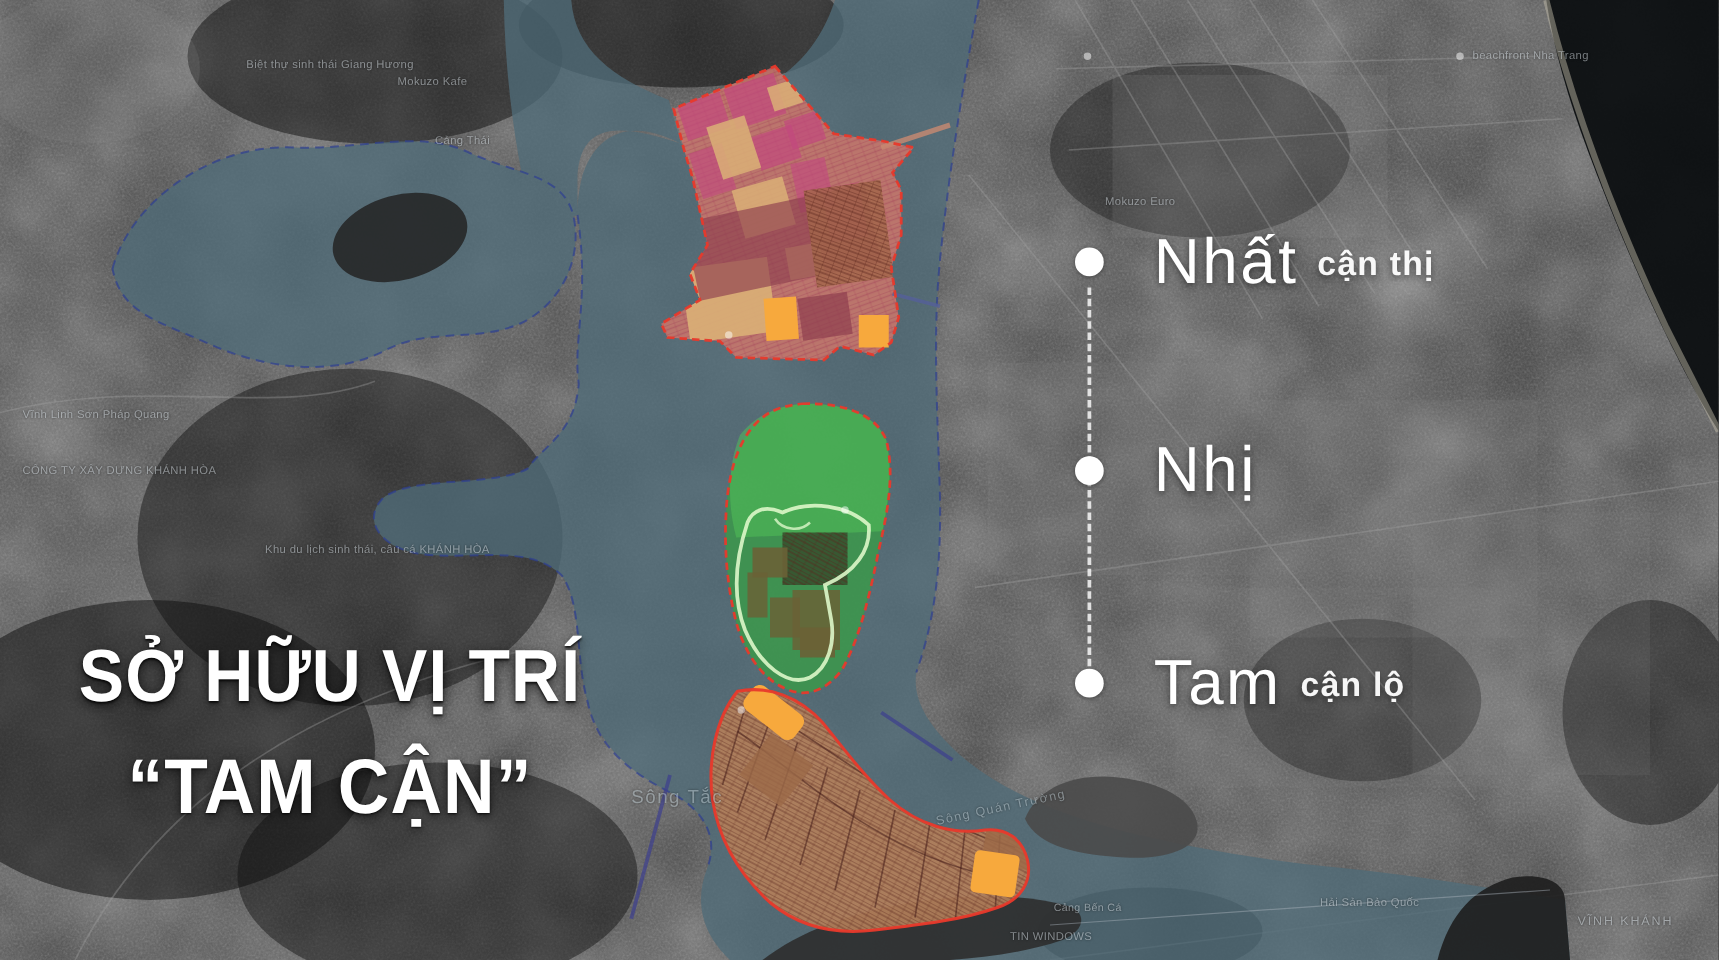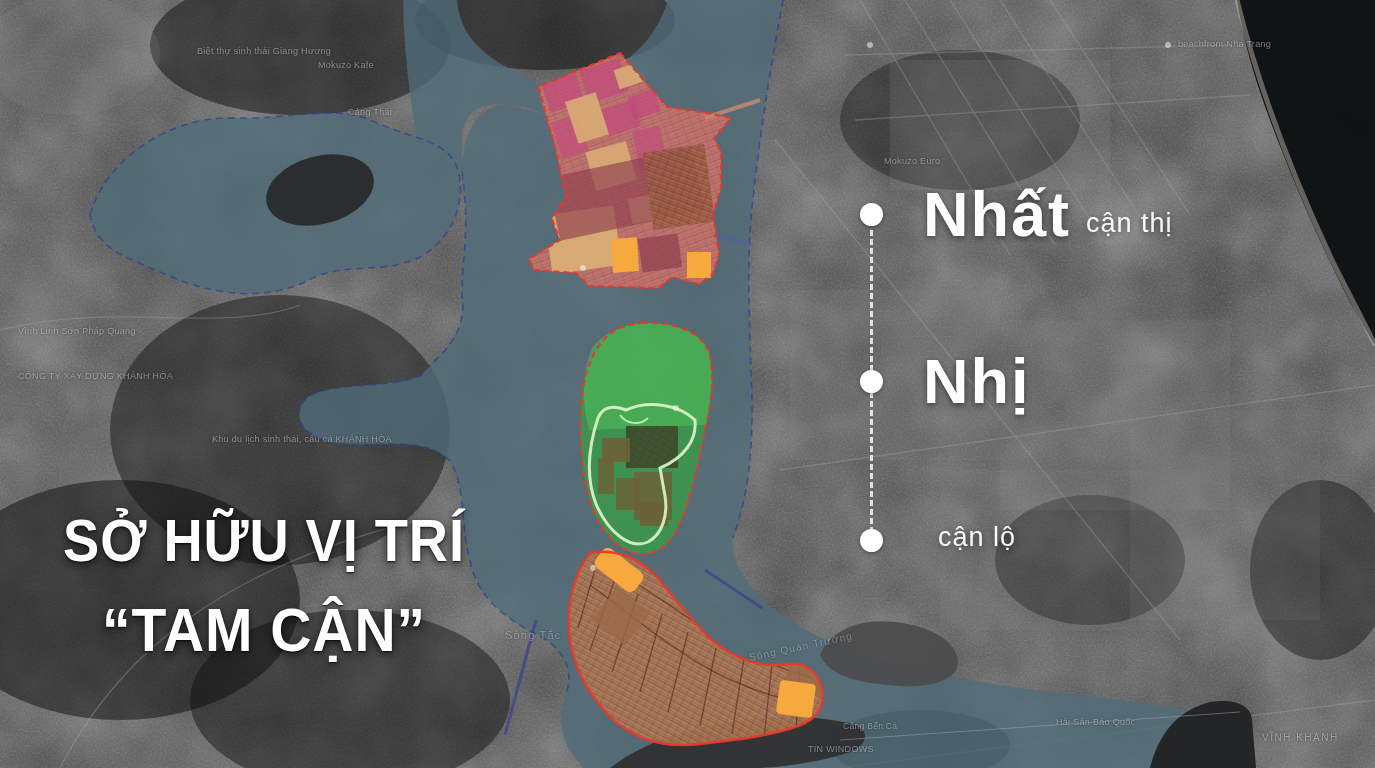--- a/index.html
+++ b/index.html
@@ -27,22 +27,22 @@
             text-shadow:0 3px 10px rgba(0,0,0,.65),0 1px 2px rgba(0,0,0,.8);}
   .headline .l1{font-size:59px;letter-spacing:1px;}
   .headline .l2{font-size:62px;margin-top:28px;letter-spacing:1px;}
 
   
   .benefit{position:absolute;left:860px;display:flex;align-items:flex-end;
            color:var(--text-white,#fff);text-shadow:0 2px 6px rgba(0,0,0,.5);}
   .benefit .dot{width:23px;height:23px;border-radius:50%;
                 background:var(--text-white,#fff);margin-right:40px;
                 align-self:center;flex:none;box-shadow:0 1px 4px rgba(0,0,0,.4);}
-  .benefit .main{font-size:63px;font-weight:700;letter-spacing:2px;line-height:.95;}
-  .benefit .sub{font-size:27px;font-weight:400;margin-left:15px;
+  .benefit .main{font-size:51px;font-weight:400;letter-spacing:2px;line-height:.95;}
+  .benefit .sub{font-size:27px;font-weight:700;margin-left:15px;
                 padding-bottom:6px;letter-spacing:1px;opacity:.95;}
   .connector{position:absolute;left:870px;top:230px;height:312px;width:0;
              border-left:3px dashed rgba(255,255,255,.8);}
 </style>
 </head>
 <body>
 
 <div class="stage">
 
   <svg class="map" width="1375" height="768" viewBox="0 0 1375 768">
@@ -218,21 +218,21 @@
   </svg>
 
   <div class="map-label" style="left:197px;top:46px">Biệt thự sinh thái Giang Hương</div>
   <div class="map-label" style="left:318px;top:60px">Mokuzo Kafe</div>
   <div class="map-label" style="left:348px;top:107px">Cảng Thái</div>
   <div class="map-label" style="left:1178px;top:39px">beachfront Nha Trang</div>
   <div class="map-label" style="left:884px;top:156px">Mokuzo Euro</div>
   <div class="map-label" style="left:18px;top:326px">Vĩnh Linh Sơn Pháp Quang</div>
   <div class="map-label" style="left:18px;top:371px">CÔNG TY XÂY DỰNG KHÁNH HÒA</div>
   <div class="map-label" style="left:212px;top:434px">Khu du lịch sinh thái, câu cá KHÁNH HÒA</div>
-  <div class="map-label water-label" style="left:505px;top:629px;font-size:11px">Sông Tắc</div>
+  <div class="map-label water-label" style="left:505px;top:629px;font-size:15px">Sông Tắc</div>
   <div class="map-label water-label" style="left:748px;top:641px;font-size:10px;transform:rotate(-12deg)">Sông Quán Trường</div>
   <div class="map-label" style="left:843px;top:721px;font-size:8.5px">Cảng Bến Cá</div>
   <div class="map-label" style="left:808px;top:744px">TIN WINDOWS</div>
   <div class="map-label" style="left:1056px;top:717px">Hải Sản Bảo Quốc</div>
   <div class="map-label" style="left:1262px;top:732px;font-size:10px;letter-spacing:1.5px">VĨNH KHÁNH</div>
 
   <div class="headline">
     <div class="l1">SỞ HỮU VỊ TRÍ</div>
     <div class="l2">“TAM CẬN”</div>
   </div>
@@ -245,16 +245,17 @@
     <span class="sub">cận thị</span>
   </div>
 
   <div class="benefit" style="top:352px">
     <span class="dot"></span>
     <span class="main">Nhị</span>
   </div>
 
   <div class="benefit" style="top:522px">
     <span class="dot"></span>
+    <span class="main">Tam</span>
     <span class="sub">cận lộ</span>
   </div>
 
 </div>
 
 </body></html>

